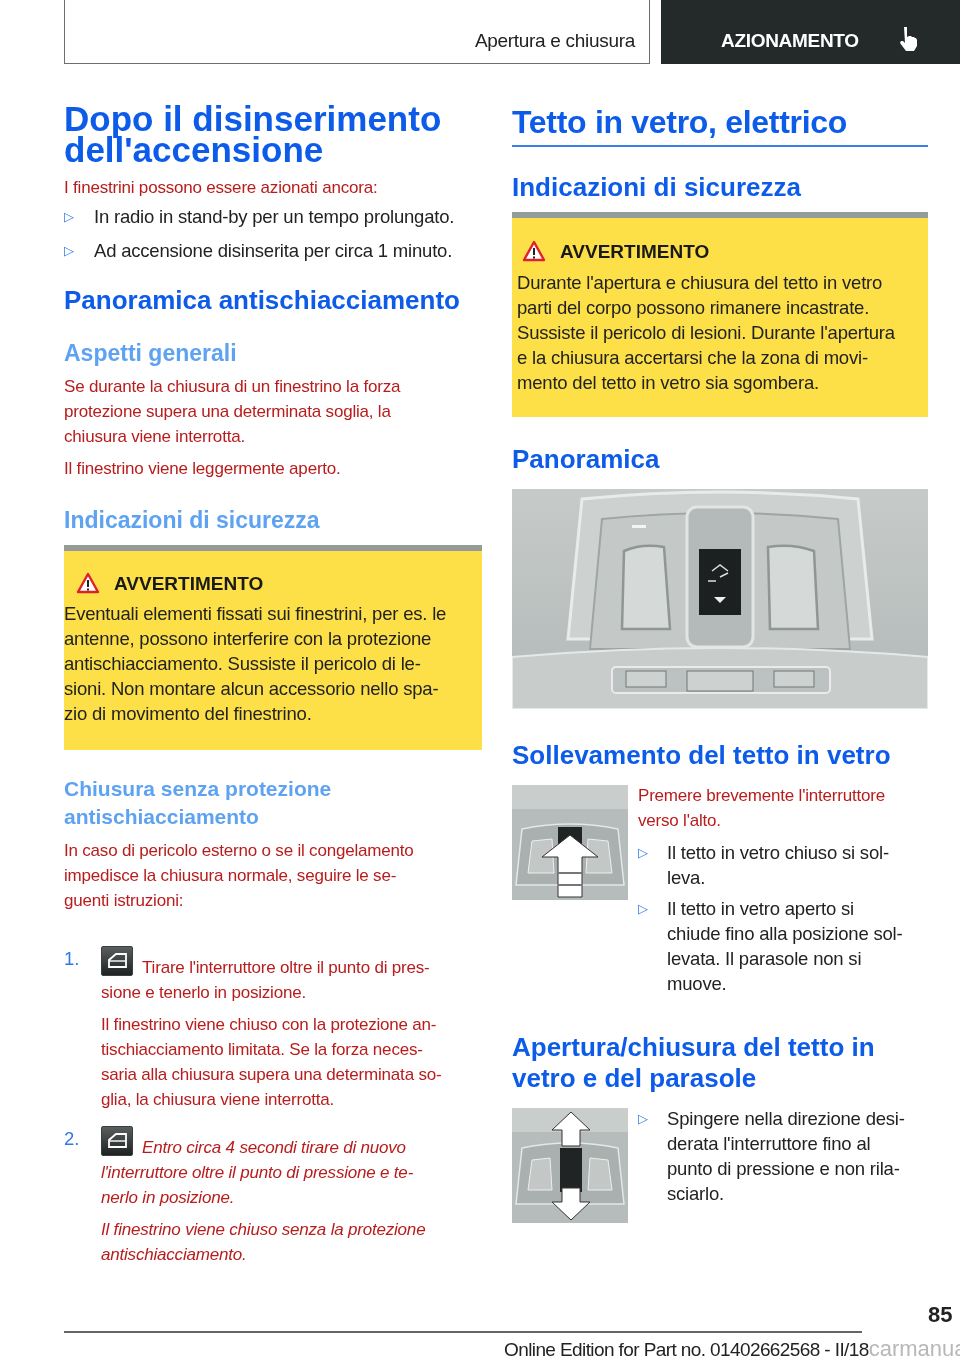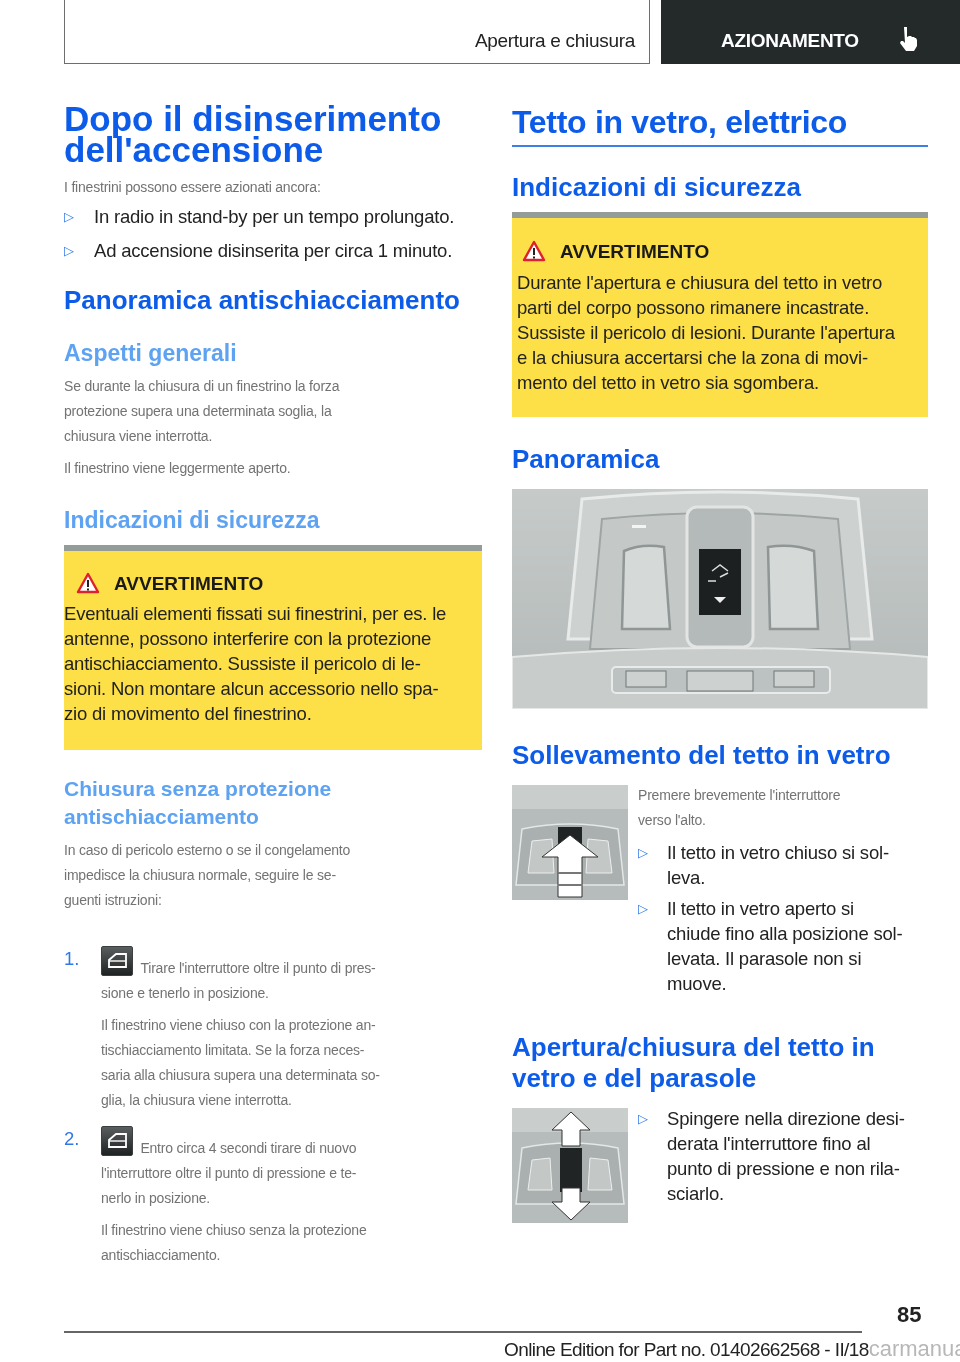--- a/index.html
+++ b/index.html
@@ -24,21 +24,21 @@
   }
   .hdr-right .hand { position: absolute; left: 236px; top: 26px; width: 22px; height: 26px; }
 
   
   .col { position: absolute; top: 0; }
   .col-left { left: 64px; width: 418px; }
   .col-right { left: 512px; width: 416px; }
 
   .h-blue { color: #0d5ce9; font-weight: bold; }
   .h-light { color: #5ea2f2; font-weight: bold; }
-  p.body { font-size: 14px; line-height: 25px; color: #737373; letter-spacing: -0.2px; }
+  p.body { font-size: 17px; line-height: 25px; color: #b91c1c; letter-spacing: -0.2px; }
 
   .abs { position: absolute; }
 
   .bullet { position: absolute; font-size: 18.5px; line-height: 25px; color: #222; letter-spacing: -0.2px; }
   .bullet .tri { position: absolute; left: 0; top: 0; color: #2f78e6; font-size: 13px; }
   .bullet .txt { display: block; }
 
   
   .warn { position: absolute; background: #fde047; }
   .warn .bar { position: absolute; left: 0; top: 0; width: 100%; height: 6px; background: #949c9a; }
@@ -52,21 +52,21 @@
   .switch-icon {
     display: inline-block; width: 32px; height: 30px; vertical-align: -3px;
     background: linear-gradient(#5a5e5e, #1e2222); border-radius: 2px; position: relative;
     border: 1px solid #3a3f3f;
   }
 
   .img-box { position: absolute; background: #b9bebd; overflow: hidden; }
 
   
   .foot-rule { position: absolute; left: 64px; top: 1331px; width: 798px; height: 2px; background: #666; }
-  .page-num { position: absolute; left: 897px; top: 1302px; font-size: 22px; font-weight: bold; color: #222; }
+  .page-num { position: absolute; left: 928px; top: 1302px; font-size: 22px; font-weight: bold; color: #222; }
   .foot-text { position: absolute; left: 504px; top: 1336px; font-size: 19px; color: #222; letter-spacing: -0.6px; white-space: nowrap; }
   .foot-text .wm { color: #b7b7b7; font-size: 22px; letter-spacing: 0; }
 </style>
 </head>
 <body>
 
 <div class="hdr-left">
   <span class="title">Apertura e chiusura</span>
 </div>
 <div class="hdr-right">
@@ -147,21 +147,21 @@
         <p class="body">Il finestrino viene chiuso con la protezione an-</p>
         <p class="body">tischiacciamento limitata. Se la forza neces-</p>
         <p class="body">saria alla chiusura supera una determinata so-</p>
         <p class="body">glia, la chiusura viene interrotta.</p>
       </div>
     </div>
   </div>
 
   <div class="abs" style="top:1126px;left:0;width:418px;">
     <span class="num" style="top:2px;left:0;">2.</span>
-    <div class="abs" style="left:37px;top:0;width:390px;">
+    <div class="abs" style="left:37px;top:0;width:390px;font-style:italic;">
       <p class="body">
         <span class="switch-icon">
           <svg width="30" height="28" viewBox="0 0 30 28" style="position:absolute;left:0;top:0;">
             <path d="M7 20 V13 L14 7 H24 V20 Z" fill="none" stroke="#fff" stroke-width="1.8"></path>
             <line x1="7" y1="14" x2="24" y2="14" stroke="#fff" stroke-width="1.4"></line>
           </svg>
         </span>&nbsp;&nbsp;<span>Entro circa 4 secondi tirare di nuovo</span>
       </p>
       <p class="body">l'interruttore oltre il punto di pressione e te-</p>
       <p class="body">nerlo in posizione.</p>

